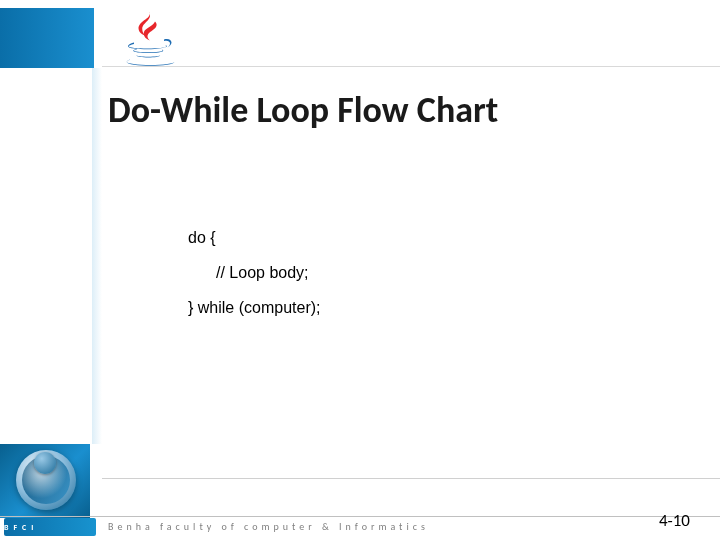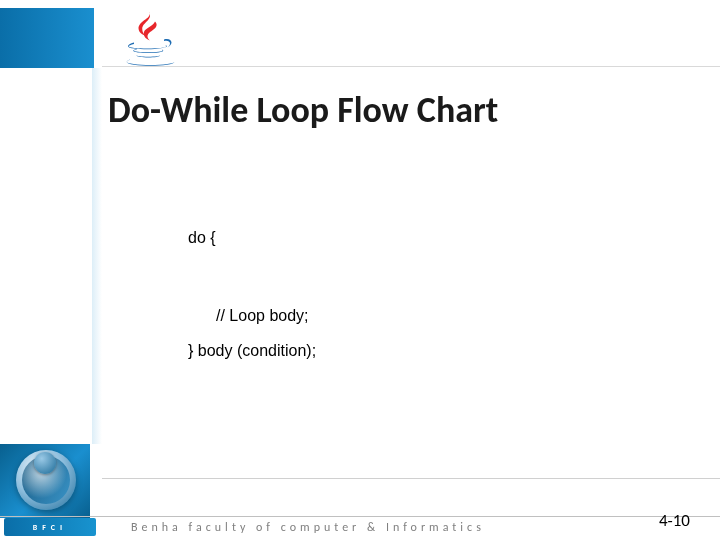--- a/index.html
+++ b/index.html
@@ -58,21 +58,21 @@
 
   
   .code {
     position: absolute;
     top: 220px; left: 188px;
     font-family: Liberation Sans, sans-serif;
     font-size: 16px;
     line-height: 2.2;
     color: #000;
   }
-  .code .indent { padding-left: 28px; display: block; margin-top: 43px; }
+  .code .indent { padding-left: 28px; display: block; }
 
   
   .bottom {
     position: absolute;
     left: 0; top: 444px;
     width: 720px; height: 96px;
   }
   .bottom .blue-band {
     position: absolute;
     left: 0; top: 0;
@@ -100,21 +100,20 @@
 
   .bfci-pill {
     position: absolute;
     left: 4px; top: 518px;
     width: 92px; height: 18px;
     border-radius: 2px;
     background: linear-gradient(to right, #0a6ea8, #1893cf);
     color: #fff;
     font-size: 8px;
     letter-spacing: 5px;
-    text-align: center;
     line-height: 18px;
     font-weight: 600;
   }
 
   .globe-badge {
     position: absolute;
     left: 16px; top: 450px;
     width: 60px; height: 60px;
     border-radius: 50%;
     background: radial-gradient(circle at 35% 30%, #e8f3fb 0%, #8fbfde 45%, #1f6d9a 100%);
@@ -134,22 +133,22 @@
     position: absolute;
     left: 18px; top: 2px;
     width: 22px; height: 22px;
     border-radius: 50%;
     background: radial-gradient(circle at 35% 30%, #9ac9e6, #1a6a97);
     box-shadow: 0 1px 3px rgba(0,0,0,.4);
   }
 
   .footer-text {
     position: absolute;
-    left: 131px; top: 520px;
-    font-size: 12px;
+    left: 108px; top: 520px;
+    font-size: 10px;
     letter-spacing: 4px;
     color: #808080;
     white-space: nowrap;
   }
 
   .page-num {
     position: absolute;
     right: 30px; top: 510px;
     font-size: 17px;
     color: #000;
@@ -185,21 +184,21 @@
     <path d="M25 69c0 0-5 1-5 3 0 3 16 5 32 5s32-2 32-5c0-1-2-2-2-2s2 1 2 2c0 2-15 4-32 4s-32-2-32-4c0-1 2-2 5-3z" fill="#1f6db3"></path>
     <path d="M70 42c6-2 10 1 10 4 0 4-6 7-6 7s4-2 4-6c0-3-4-4-8-3z" fill="#1f6db3"></path>
   </svg>
 </div>
 
 <div class="title">Do-While Loop Flow Chart</div>
 
 <div class="code">
   <span>do {</span><br>
   <span class="indent">// Loop body;</span>
-  <span>} body (condition);</span>
+  <span>} while (computer);</span>
 </div>
 
 <div class="bottom">
   <div class="blue-band"></div>
   <div class="blue-band2"></div>
   <div class="short-line"></div>
   <div class="long-line"></div>
 </div>
 
 <div class="globe-badge">

